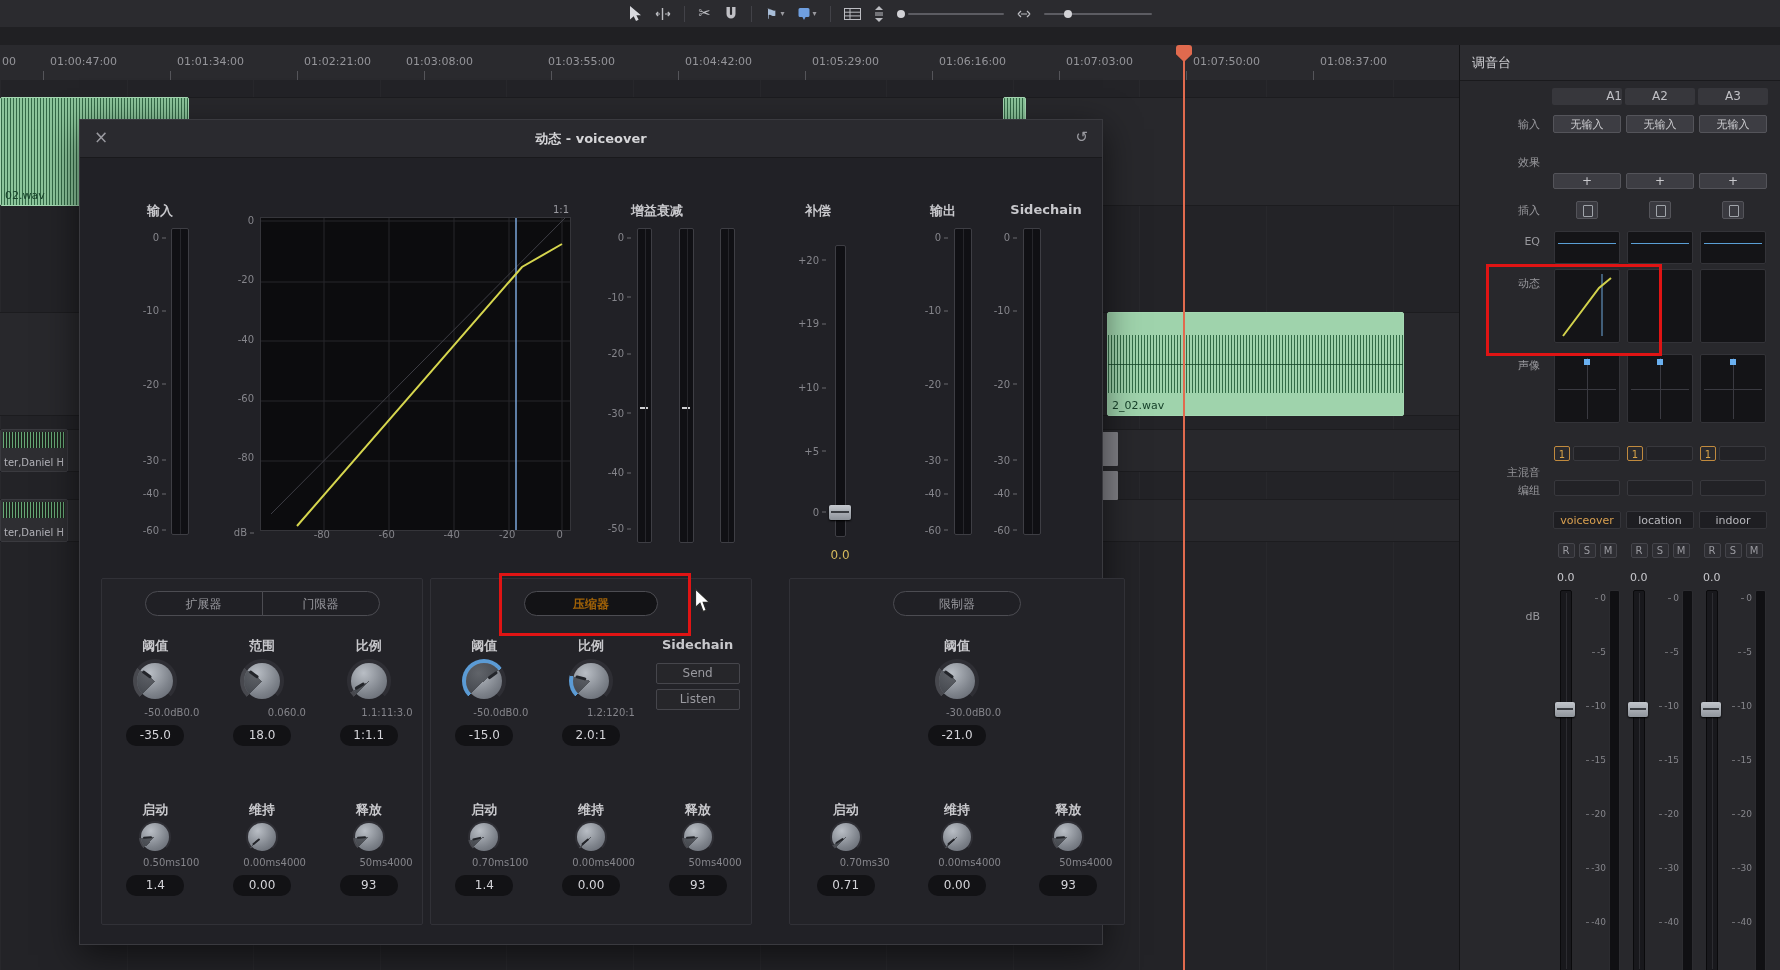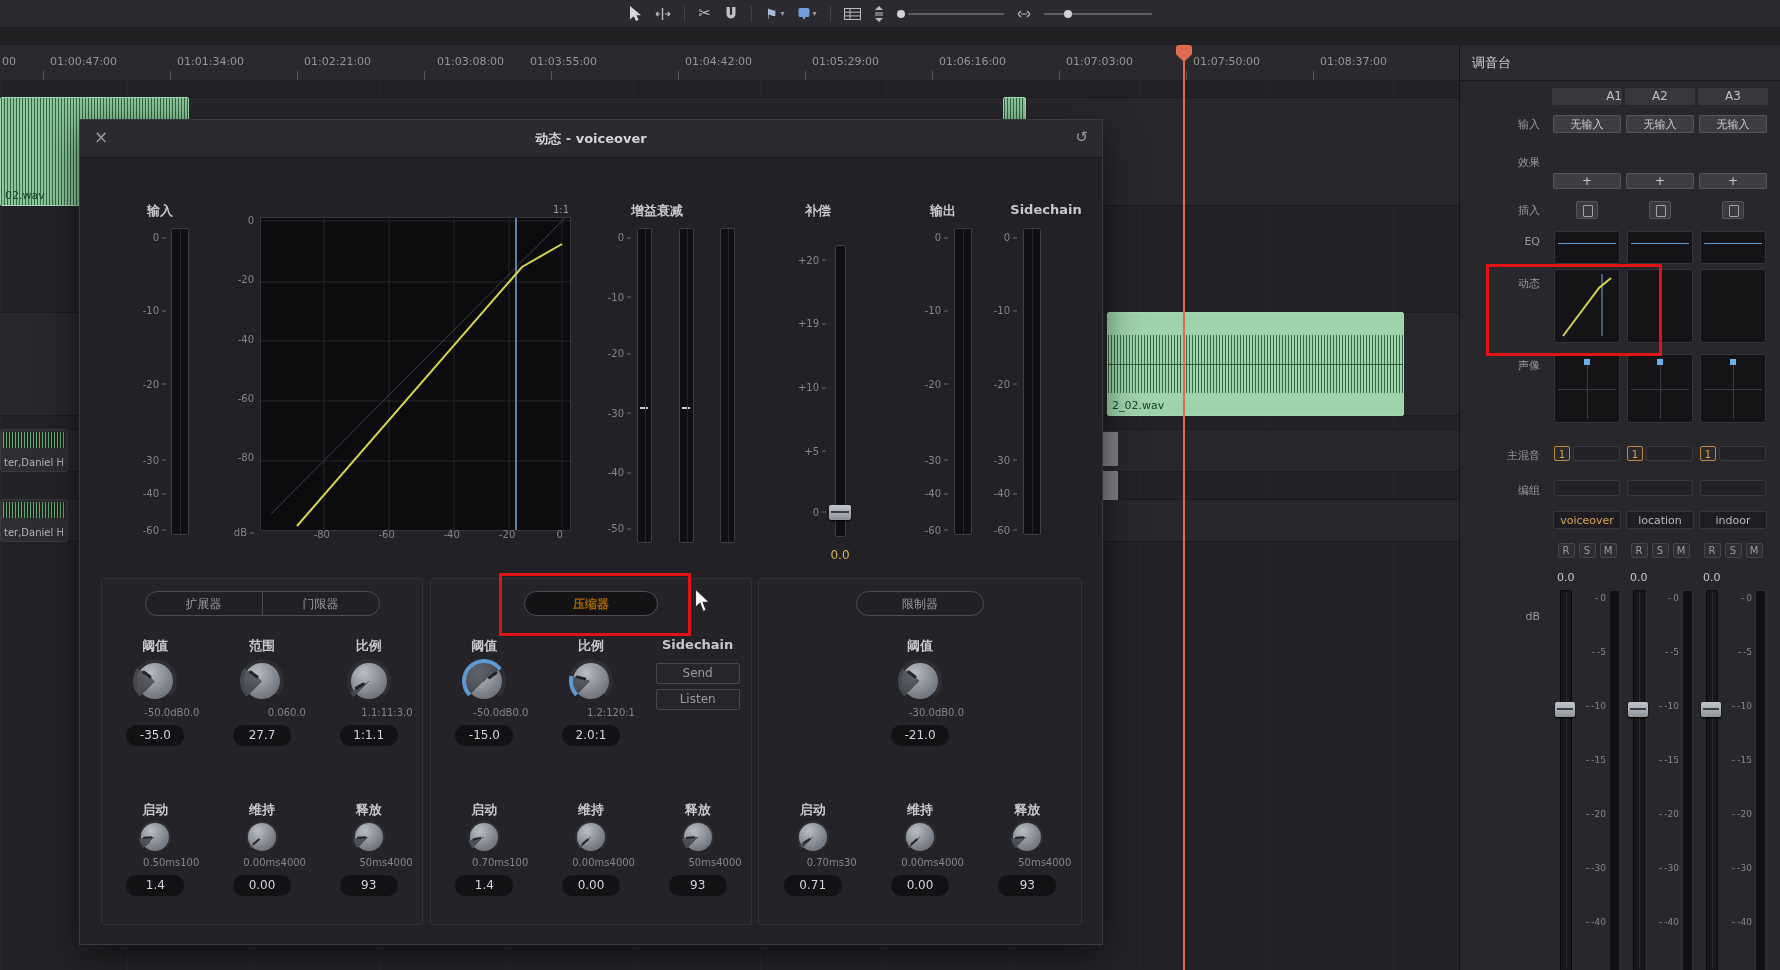--- a/index.html
+++ b/index.html
@@ -213,23 +213,23 @@
   <div class="gapbar"></div>
 
   <div class="ruler">
       <div class="tc" style="left: 2px;">00</div>
       <div class="tc" style="left: 50px;">01:00:47:00</div>
       <div class="tctick" style="left: 43px;"></div>
       <div class="tc" style="left: 177px;">01:01:34:00</div>
       <div class="tctick" style="left: 170px;"></div>
       <div class="tc" style="left: 304px;">01:02:21:00</div>
       <div class="tctick" style="left: 297px;"></div>
-      <div class="tc" style="left: 437px; text-align: center;">01:03:08:00</div>
+      <div class="tc" style="left: 406px; text-align: center;">01:03:08:00</div>
       <div class="tctick" style="left: 424px;"></div>
-      <div class="tc" style="left: 530px;">01:03:55:00</div>
+      <div class="tc" style="left: 548px;">01:03:55:00</div>
       <div class="tctick" style="left: 551px;"></div>
       <div class="tc" style="left: 685px;">01:04:42:00</div>
       <div class="tctick" style="left: 678px;"></div>
       <div class="tc" style="left: 812px;">01:05:29:00</div>
       <div class="tctick" style="left: 805px;"></div>
       <div class="tc" style="left: 939px;">01:06:16:00</div>
       <div class="tctick" style="left: 932px;"></div>
       <div class="tc" style="left: 1066px;">01:07:03:00</div>
       <div class="tctick" style="left: 1059px;"></div>
       <div class="tc" style="left: 1193px;">01:07:50:00</div>
@@ -402,21 +402,21 @@
             <div class="knob kbg" style="--frac:0.3;--kcol:#47484e;">
               <div class="kring"></div>
               <div class="kface"></div>
               <div class="kptr" style="transform:rotate(-54deg);"></div>
             </div>
             <div class="krange">
               <span>0.0</span>
               <span></span>
               <span>60.0</span>
             </div>
-            <div class="kvalue">27.7</div>
+            <div class="kvalue">18.0</div>
           </div>
         <div class="kgroup">
             <div class="klabel">比例</div>
             <div class="knob kbg" style="--frac:0.05;--kcol:#47484e;">
               <div class="kring"></div>
               <div class="kface"></div>
               <div class="kptr" style="transform:rotate(-121.5deg);"></div>
             </div>
             <div class="krange">
               <span>1.1:1</span>
@@ -550,21 +550,21 @@
             <div class="krange">
               <span>50</span>
               <span>ms</span>
               <span>4000</span>
             </div>
             <div class="kvalue">93</div>
           </div>
       </div>
     </div>
 
-    <div class="panel" style="left:678px;width:322px;">
+    <div class="panel" style="left:709px;width:322px;padding-left:12px;">
       <div class="tabrow">
         <div class="tab tab-single" style="width:128px;">限制器</div>
       </div>
       <div class="krow krow1" style="justify-content:center;">
         <div class="kgroup">
             <div class="klabel">阈值</div>
             <div class="knob kbg" style="--frac:0.3;--kcol:#47484e;">
               <div class="kring"></div>
               <div class="kface"></div>
               <div class="kptr" style="transform:rotate(-54deg);"></div>
@@ -628,21 +628,21 @@
     <div class="mix-head">
       <div class="mix-title">调音台</div>
     </div>
     <div id="mixer-gutter">
         <span class="gut" style="top: 72px;">输入</span>
         <span class="gut" style="top: 110px;">效果</span>
         <span class="gut" style="top: 158px;">插入</span>
         <span class="gut" style="top: 190px;">EQ</span>
         <span class="gut" style="top: 231px;">动态</span>
         <span class="gut" style="top: 313px;">声像</span>
-        <span class="gut" style="top: 403px;">主混音</span>
+        <span class="gut" style="top: 420px;">主混音</span>
         <span class="gut" style="top: 438px;">编组</span>
       </div>
     <span class="gut" style="top:565px;">dB</span>
     <div id="mixer-strips" style="position:absolute;inset:0;">
         <div class="strip" style="left: 92px;">
           <div class="cell chead" style="top:43px;text-align:right;">A1</div>
           <div class="cell inputsel" style="top:70px;">无输入</div>
           <div class="cell fxbtn" style="top:128px;">+</div>
           <div class="insbox" style="top:156px;">
             <span class="insglyph"></span>

